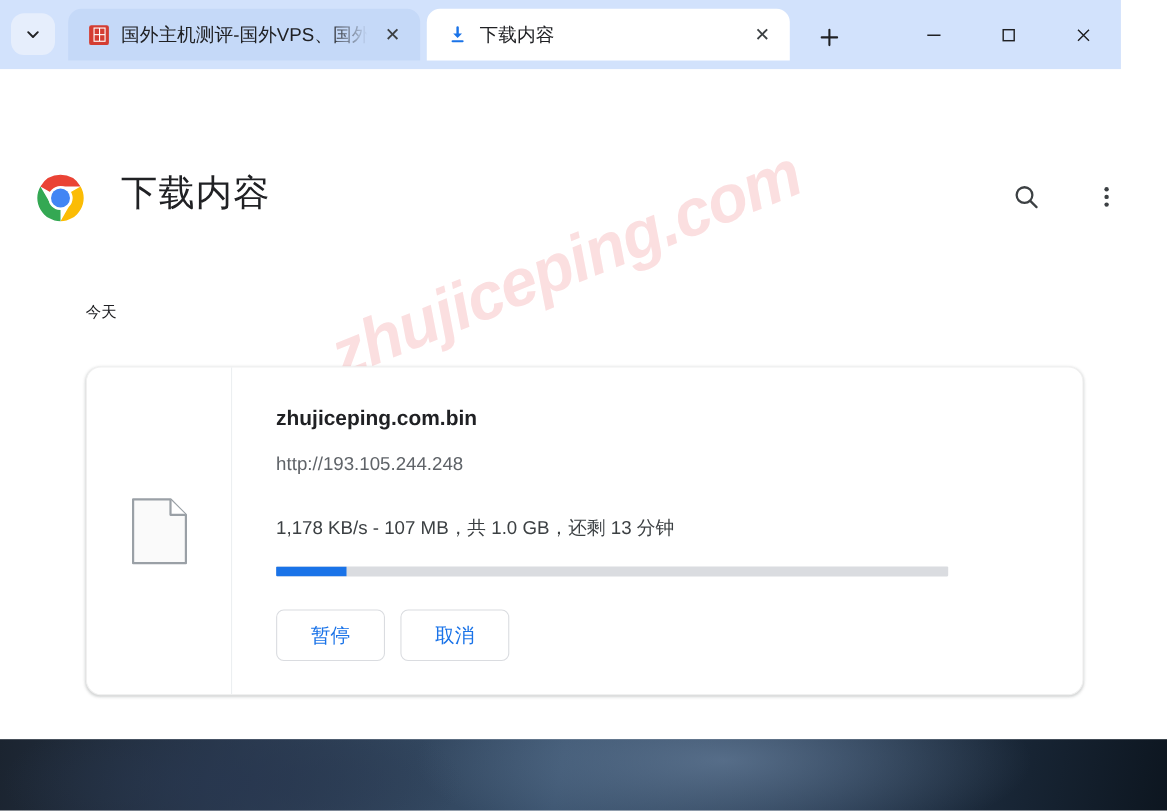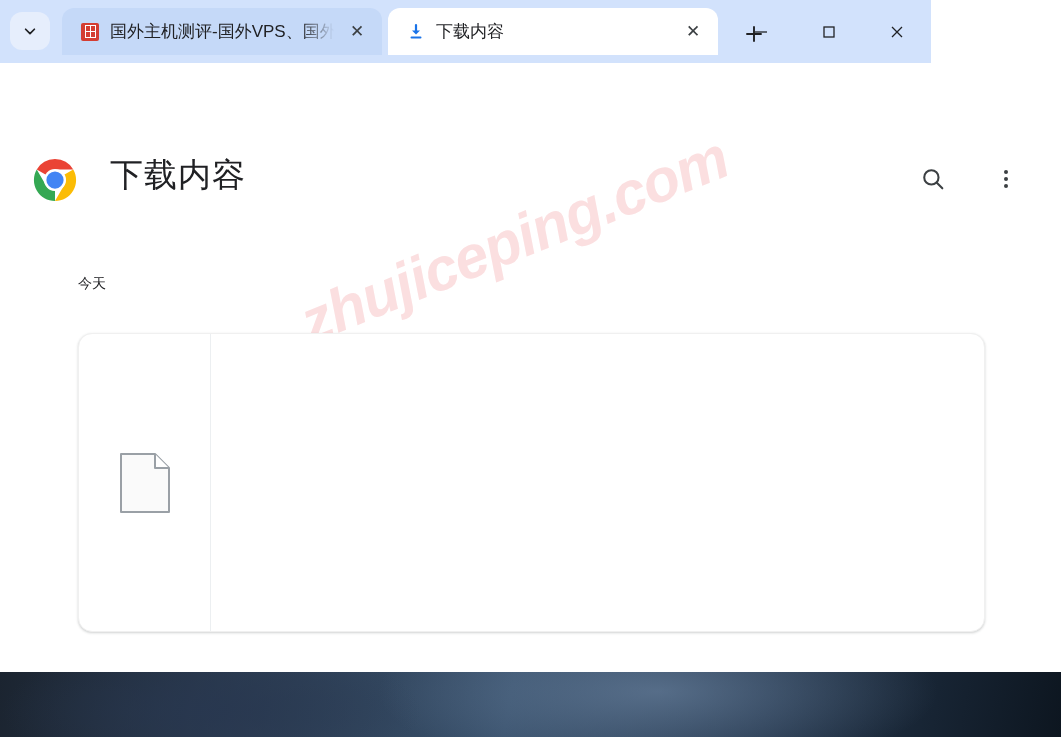--- a/index.html
+++ b/index.html
@@ -6,21 +6,21 @@
   html, body {
     width: 1061px; height: 737px;
     overflow: hidden;
     font-family: "Liberation Sans", "DejaVu Sans", sans-serif;
     background: #ffffff;
   }
   #root { position: relative; width: 1061px; height: 737px; }
 
   
   .tabstrip {
-    position: absolute; left: 0; top: 0; width: 931px; height: 63px;
+    position: absolute; left: 0; top: 0; width: 1019px; height: 63px;
     background: #d2e2fc;
   }
   .tab-search-btn {
     position: absolute; left: 10px; top: 12px; width: 40px; height: 38px;
     border-radius: 12px; background: #e6eefc;
     display: flex; align-items: center; justify-content: center;
     cursor: pointer;
   }
   .chev { width: 14px; height: 14px; }
 
@@ -373,20 +373,32 @@
 
     <div class="today-label">今天</div>
 
     <div class="dl-card">
       <div class="dl-icon-col">
         <svg width="52" height="62" viewBox="0 0 52 62">
           <path d="M2 2 H36 L50 16 V60 H2 Z" fill="#fafafa" stroke="#9aa0a6" stroke-width="2" stroke-linejoin="round"></path>
           <path d="M36 2 V16 H50" fill="#ffffff" stroke="#9aa0a6" stroke-width="2" stroke-linejoin="round"></path>
         </svg>
       </div>
+      <div class="dl-body">
+        <div class="dl-filename">zhujiceping.com.bin</div>
+        <div class="dl-url">http://193.105.244.248</div>
+        <div class="dl-status">1,178 KB/s - 107 MB，共 1.0 GB，还剩 13 分钟</div>
+        <div class="progress-track">
+          <div class="progress-fill" id="progress-fill" style="width: 10.4%;"></div>
+        </div>
+        <div class="dl-actions">
+          <button class="dl-btn">暂停</button>
+          <button class="dl-btn">取消</button>
+        </div>
+      </div>
     </div>
   </div>
 
   <div class="desktop">
     
   </div>
 
 </div>
 
 </body></html>

